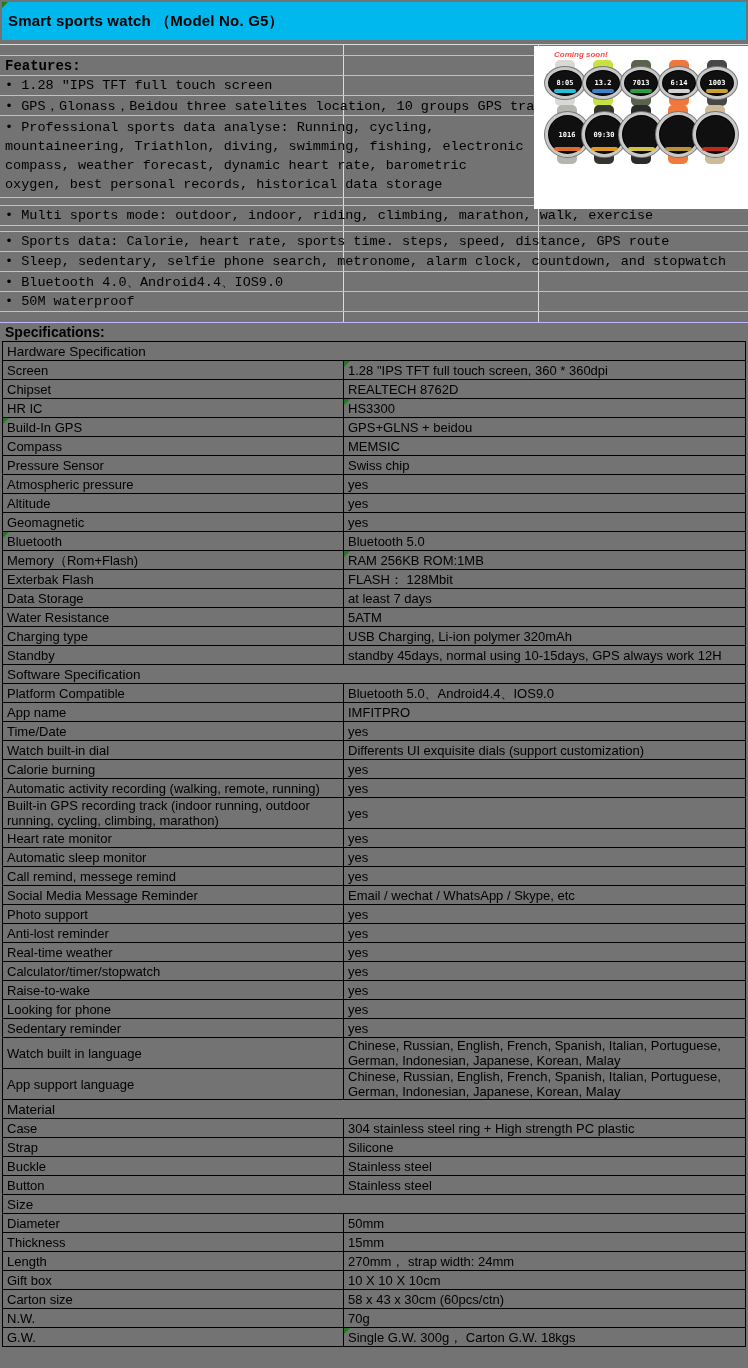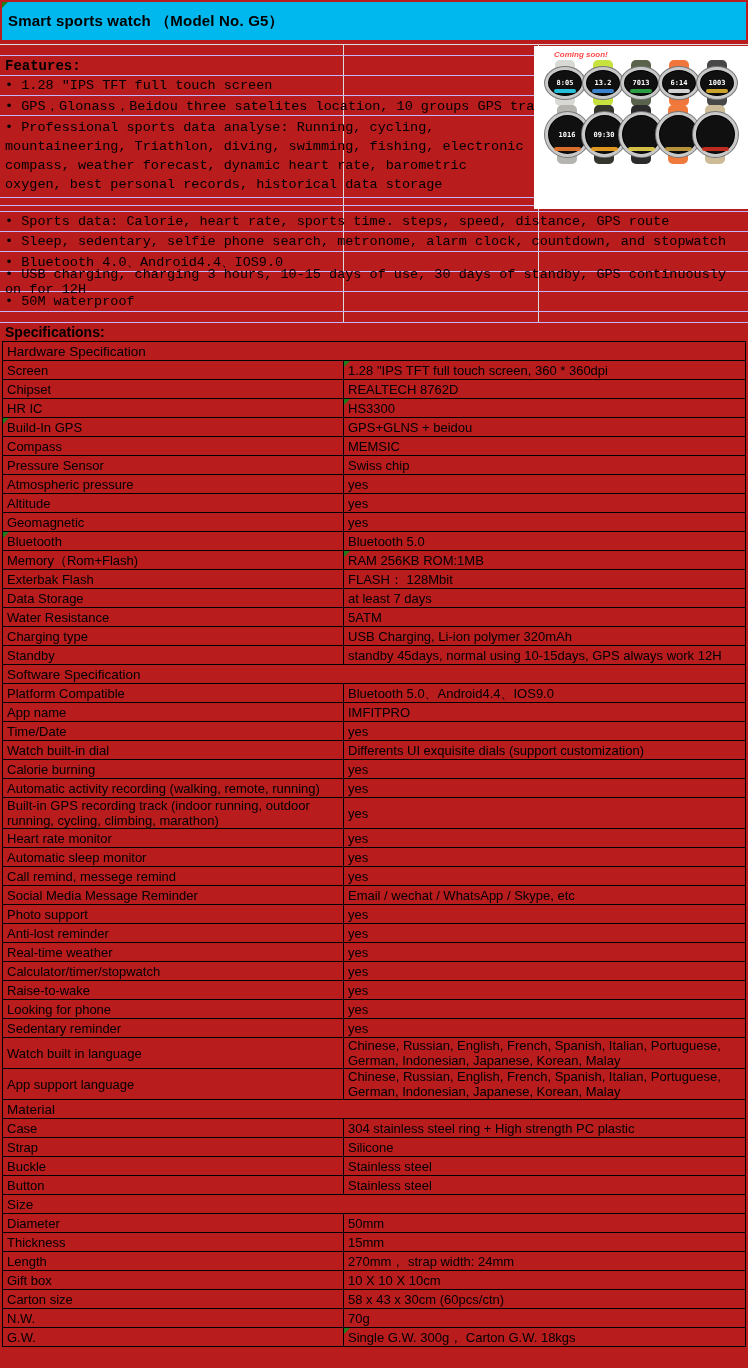--- a/index.html
+++ b/index.html
@@ -3,21 +3,21 @@
 <meta charset="utf-8">
 <style>
   * { box-sizing: border-box; }
   html,body { margin:0; padding:0; }
   body {
     width:748px; height:1368px;
     background:#ffffff; color:#000;
     font-family:"Liberation Sans", sans-serif;
     font-size:13px;
   }
-  .page { position:relative; width:748px; height:1368px; overflow:hidden; background:#b91c1c; }
+  .page { position:relative; width:748px; height:1368px; overflow:hidden; background:#737373; }
 
   
   .title-bar {
     position:relative; margin:2px 2px 0 2px; height:38px;
     display:flex; align-items:center; padding-left:6px;
     font-weight:bold; font-size:15px; letter-spacing:.2px;
   }
   .gt { position:absolute; left:0; top:0; width:0; height:0;
         border-top:6px solid #1d7d1d; border-right:6px solid transparent; }
 
@@ -76,25 +76,25 @@
   <div class="features" id="featuresArea">
     <div class="vline v1"></div>
     <div class="vline v2"></div>
     <div id="featureRows">
         <div class="frow blank"></div>
         <div class="frow heading">Features:</div>
         <div class="frow line">• 1.28 "IPS TFT  full touch screen</div>
         <div class="frow line">• GPS，Glonass，Beidou three satelites location, 10 groups GPS tracker</div>
         <div class="frow para">• Professional sports data analyse: Running, cycling, mountaineering, Triathlon, diving, swimming, fishing, electronic compass, weather forecast, dynamic heart rate, barometric oxygen, best personal records, historical data storage</div>
         <div class="frow blank-sm"></div>
+        <div class="frow line">• Multi sports mode: outdoor, indoor, riding, climbing, marathon, walk, exercise</div>
         <div class="frow blank-xs"></div>
         <div class="frow line">• Sports data: Calorie, heart rate, sports time. steps, speed, distance, GPS route</div>
         <div class="frow line">• Sleep, sedentary, selfie phone search, metronome, alarm clock, countdown, and stopwatch</div>
         <div class="frow line">• Bluetooth 4.0、Android4.4、IOS9.0</div>
-        <div class="frow line">• USB charging, charging 3 hours, 10-15 days of use, 30 days of standby, GPS continuously on for 12H</div>
         <div class="frow line">• 50M waterproof</div>
         <div class="frow blank"></div>
       </div>
     <div class="photo">
       <div class="coming" style="color: rgb(255, 75, 75);">Coming soon!</div>
       <div id="watchGrid">
           <div class="wrow ">
             <div class="watch">
               <div class="strap" style="background: rgb(216, 216, 212);"></div>
               <div class="bezel">

